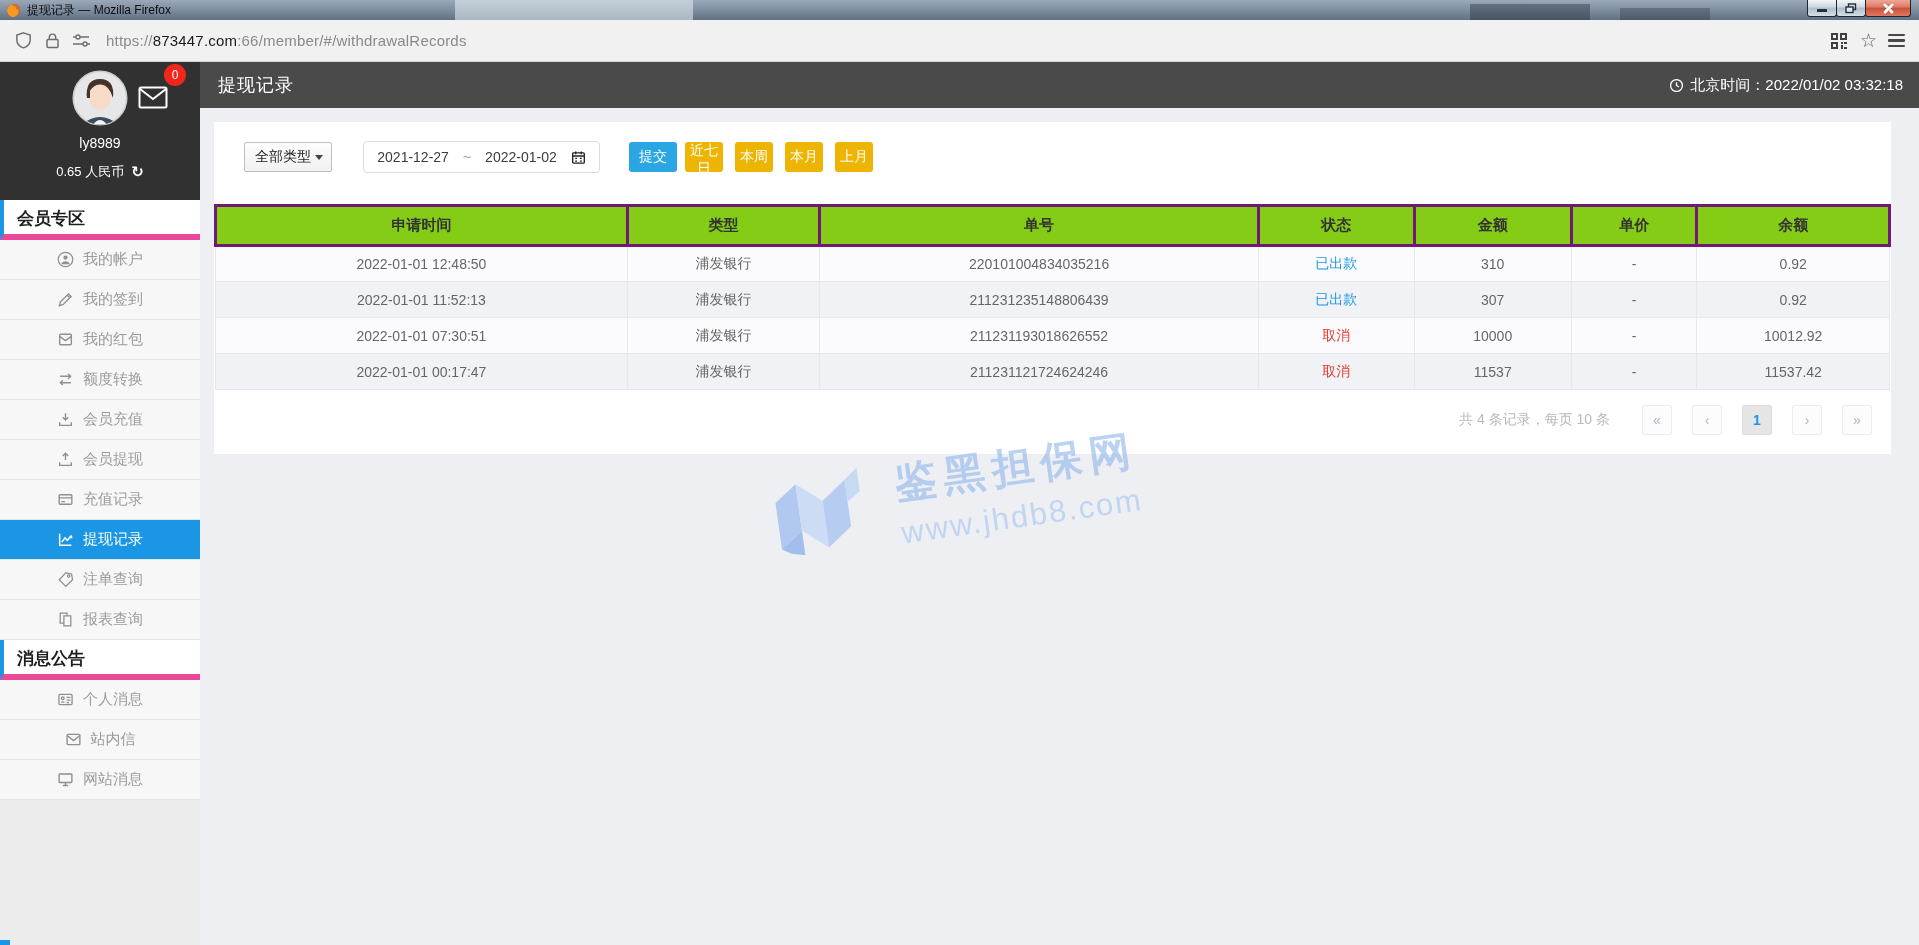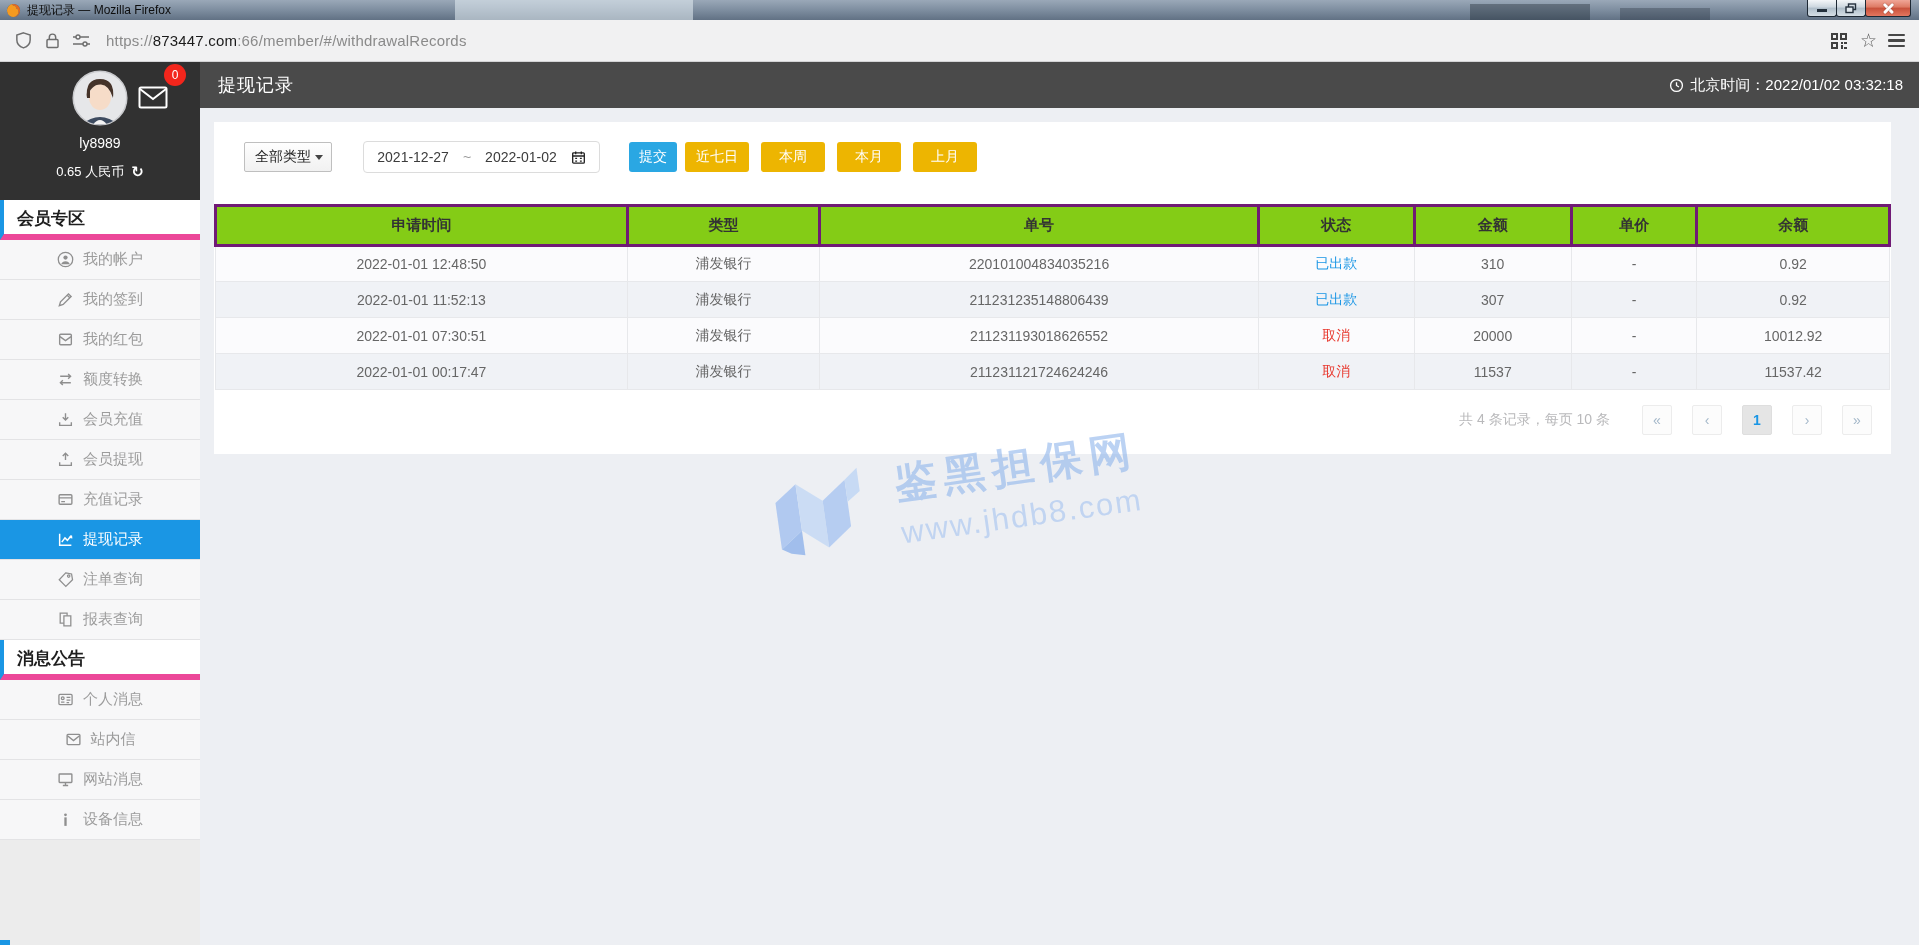--- a/index.html
+++ b/index.html
@@ -71,21 +71,21 @@
     border:1px solid #bfbfbf; border-radius:2px; display:flex; align-items:center;
     justify-content:space-between; padding:0 8px 0 10px; font-size:14px; color:#222; cursor:pointer; margin-right:31px; }
   .sel-caret { width:0; height:0; border-left:4.5px solid transparent; border-right:4.5px solid transparent;
     border-top:5.5px solid #444; }
   .date-box { width:237px; height:32px; border:1px solid #dcdcdc; border-radius:4px; background:#fff;
     display:flex; align-items:center; justify-content:center; gap:14px; font-size:14px; color:#3c3c3c;
     margin-right:29px; cursor:text; }
   .btn { height:30px; border:none; border-radius:3px; color:#fff; font-size:14px; padding:0 12px;
     cursor:pointer; font-family:inherit; }
   .btn.submit { background:#2aa7e3; margin-right:8px; width:48px; padding:0; }
-  .btn.gold { background:#edb501; width:64px; padding:0; margin-right:12px; }
+  .btn.gold { background:#edb501; width:38px; padding:0; margin-right:12px; }
 
   table.records { width:100%; border-collapse:collapse; table-layout:fixed; }
   .records th { height:40px; font-size:15px; color:#333; background:#84cc16; border:3px solid #701a75; font-weight:bold; }
   .records td { height:36px; font-size:14px; color:#666; text-align:center; border:1px solid #e7e8eb; }
   .records tr.odd td { background:#fbfbfd; }
   .records tr.even td { background:#f0f2f6; }
   td.status.paid { color:#1a96e5; }
   td.status.cancel { color:#e8392f; }
 
   .pagination { display:flex; align-items:center; justify-content:flex-end; padding:15px 19px 19px; gap:20px; }
@@ -321,29 +321,20 @@
         <span>站内信</span>
       </div>
       <div class="item">
         <span class="mi">
             <svg width="17" height="17" viewBox="0 0 16 16" fill="none" stroke="currentColor" stroke-width="1.3">
               <rect x="2" y="2.8" width="12" height="8" rx="0.6"></rect>
               <path d="M5.5 13.6h5M8 10.8v2.8"></path>
             </svg>
           </span>
         <span>网站消息</span>
-      </div>
-      <div class="item">
-        <span class="mi">
-            <svg width="17" height="17" viewBox="0 0 16 16" fill="currentColor">
-              <circle cx="8" cy="3.6" r="1.3"></circle>
-              <rect x="6.9" y="6" width="2.2" height="8"></rect>
-            </svg>
-          </span>
-        <span>设备信息</span>
       </div>
     </nav>
     <div class="sidebar-footer"></div>
   </aside>
 
   <main class="main">
     <div class="page-header">
       <span class="page-title">提现记录</span>
       <span class="bj-time">
         <svg width="15" height="15" viewBox="0 0 16 16" fill="none" stroke="#fff" stroke-width="1.4">
@@ -414,21 +405,21 @@
             <td class="status paid">已出款</td>
             <td>307</td>
             <td>-</td>
             <td>0.92</td>
           </tr>
           <tr class="odd">
             <td>2022-01-01 07:30:51</td>
             <td>浦发银行</td>
             <td>211231193018626552</td>
             <td class="status cancel">取消</td>
-            <td>20000</td>
+            <td>10000</td>
             <td>-</td>
             <td>10012.92</td>
           </tr>
           <tr class="even">
             <td>2022-01-01 00:17:47</td>
             <td>浦发银行</td>
             <td>211231121724624246</td>
             <td class="status cancel">取消</td>
             <td>11537</td>
             <td>-</td>

